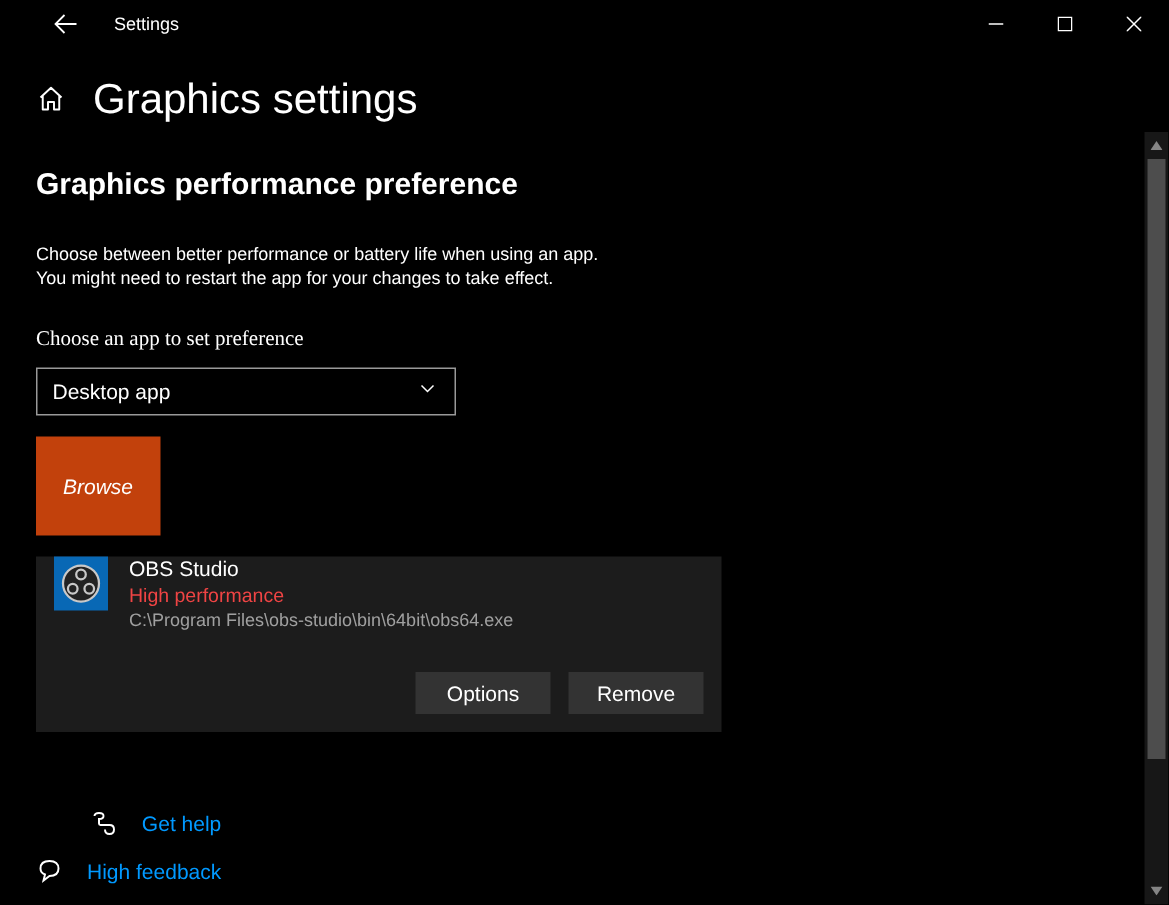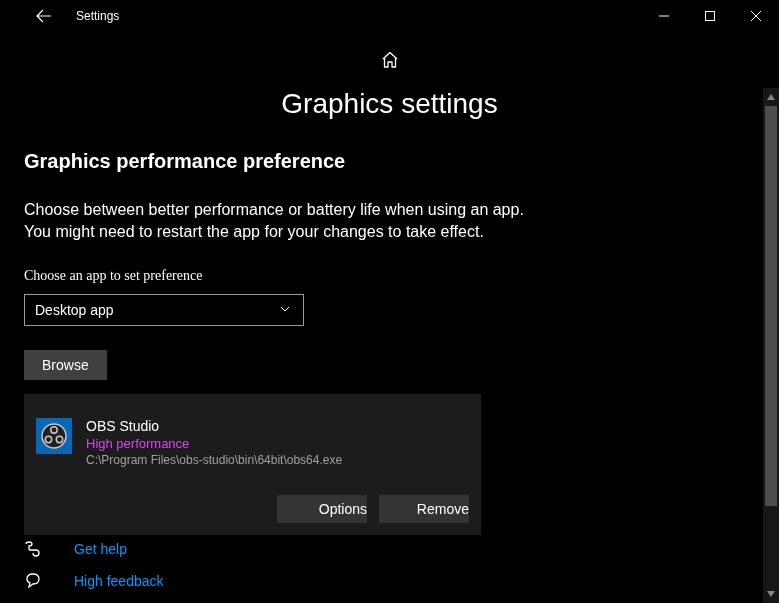--- a/index.html
+++ b/index.html
@@ -49,80 +49,80 @@
     }
     .content {
       padding: 18px 24px 0 24px;
       position: relative;
     }
     .page-header {
       display: flex;
       align-items: center;
       gap: 18px;
       margin-bottom: 30px;
-      flex-direction: column;
     }
     .home-icon {
       display: flex;
       align-items: center;
     }
     .page-title {
       font-size: 28px;
       font-weight: 400;
       color: #ffffff;
     }
     .section-title {
       font-size: 20px;
       font-weight: 700;
       margin-bottom: 18px;
     }
     .description {
-      font-size: 16px;
+      font-size: 12px;
       line-height: 1.35;
       margin-bottom: 26px;
       color: #ffffff;
       margin-top: 26px;
     }
     .field-label {
       font-size: 14px;
       margin-bottom: 10px;
       font-family: Liberation Serif, serif;
     }
     .dropdown {
       width: 280px;
       height: 32px;
       border: 1px solid #999999;
       background: transparent;
       display: flex;
       align-items: center;
       padding: 0 10px;
       cursor: pointer;
-      margin-bottom: 24px;
+      margin-bottom: 14px;
       position: relative;
     }
     .dropdown-text {
       font-size: 14px;
       flex: 1;
     }
     .dropdown-chevron {
       margin-right: 2px;
     }
     .browse-btn {
-      background: #404040;
+      background: #c2410c;
       border: none;
       color: #ffffff;
       font-size: 14px;
-      padding: 7px 18px;
+      padding: 25px 18px;
       cursor: pointer;
       margin-bottom: 14px;
+      font-style: italic;
     }
     .app-card {
       background: #1c1c1c;
       width: 457px;
-      padding: 24px 12px 12px 12px;
+      padding: 0 12px 12px 12px;
     }
     .app-info {
       display: flex;
       gap: 14px;
     }
     .app-icon {
       width: 36px;
       height: 36px;
       background: #0868b5;
       display: flex;
@@ -134,53 +134,54 @@
       display: flex;
       flex-direction: column;
       gap: 2px;
     }
     .app-name {
       font-size: 14px;
       color: #ffffff;
     }
     .app-perf {
       font-size: 13px;
-      color: #d946ef;
+      color: #ef4444;
     }
     .app-path {
       font-size: 12px;
       color: #a0a0a0;
       text-align: right;
     }
     .app-actions {
       display: flex;
       justify-content: flex-end;
       gap: 12px;
       margin-top: 28px;
     }
     .action-btn {
       background: #333333;
       border: none;
       color: #ffffff;
       font-size: 14px;
       padding: 6px 0;
       width: 90px;
       cursor: pointer;
-      text-align: right;
+      text-align: center;
     }
     .footer-links {
       position: absolute;
       left: 24px;
       top: 540px;
     }
     .help-link {
       display: flex;
       align-items: center;
-      gap: 32px;
+      gap: 16px;
       margin-bottom: 14px;
+      justify-content: flex-end;
     }
     .link-icon {
       width: 18px;
       display: flex;
       align-items: center;
       justify-content: center;
       color: #ffffff;
     }
     .link-text {
       font-size: 14px;

